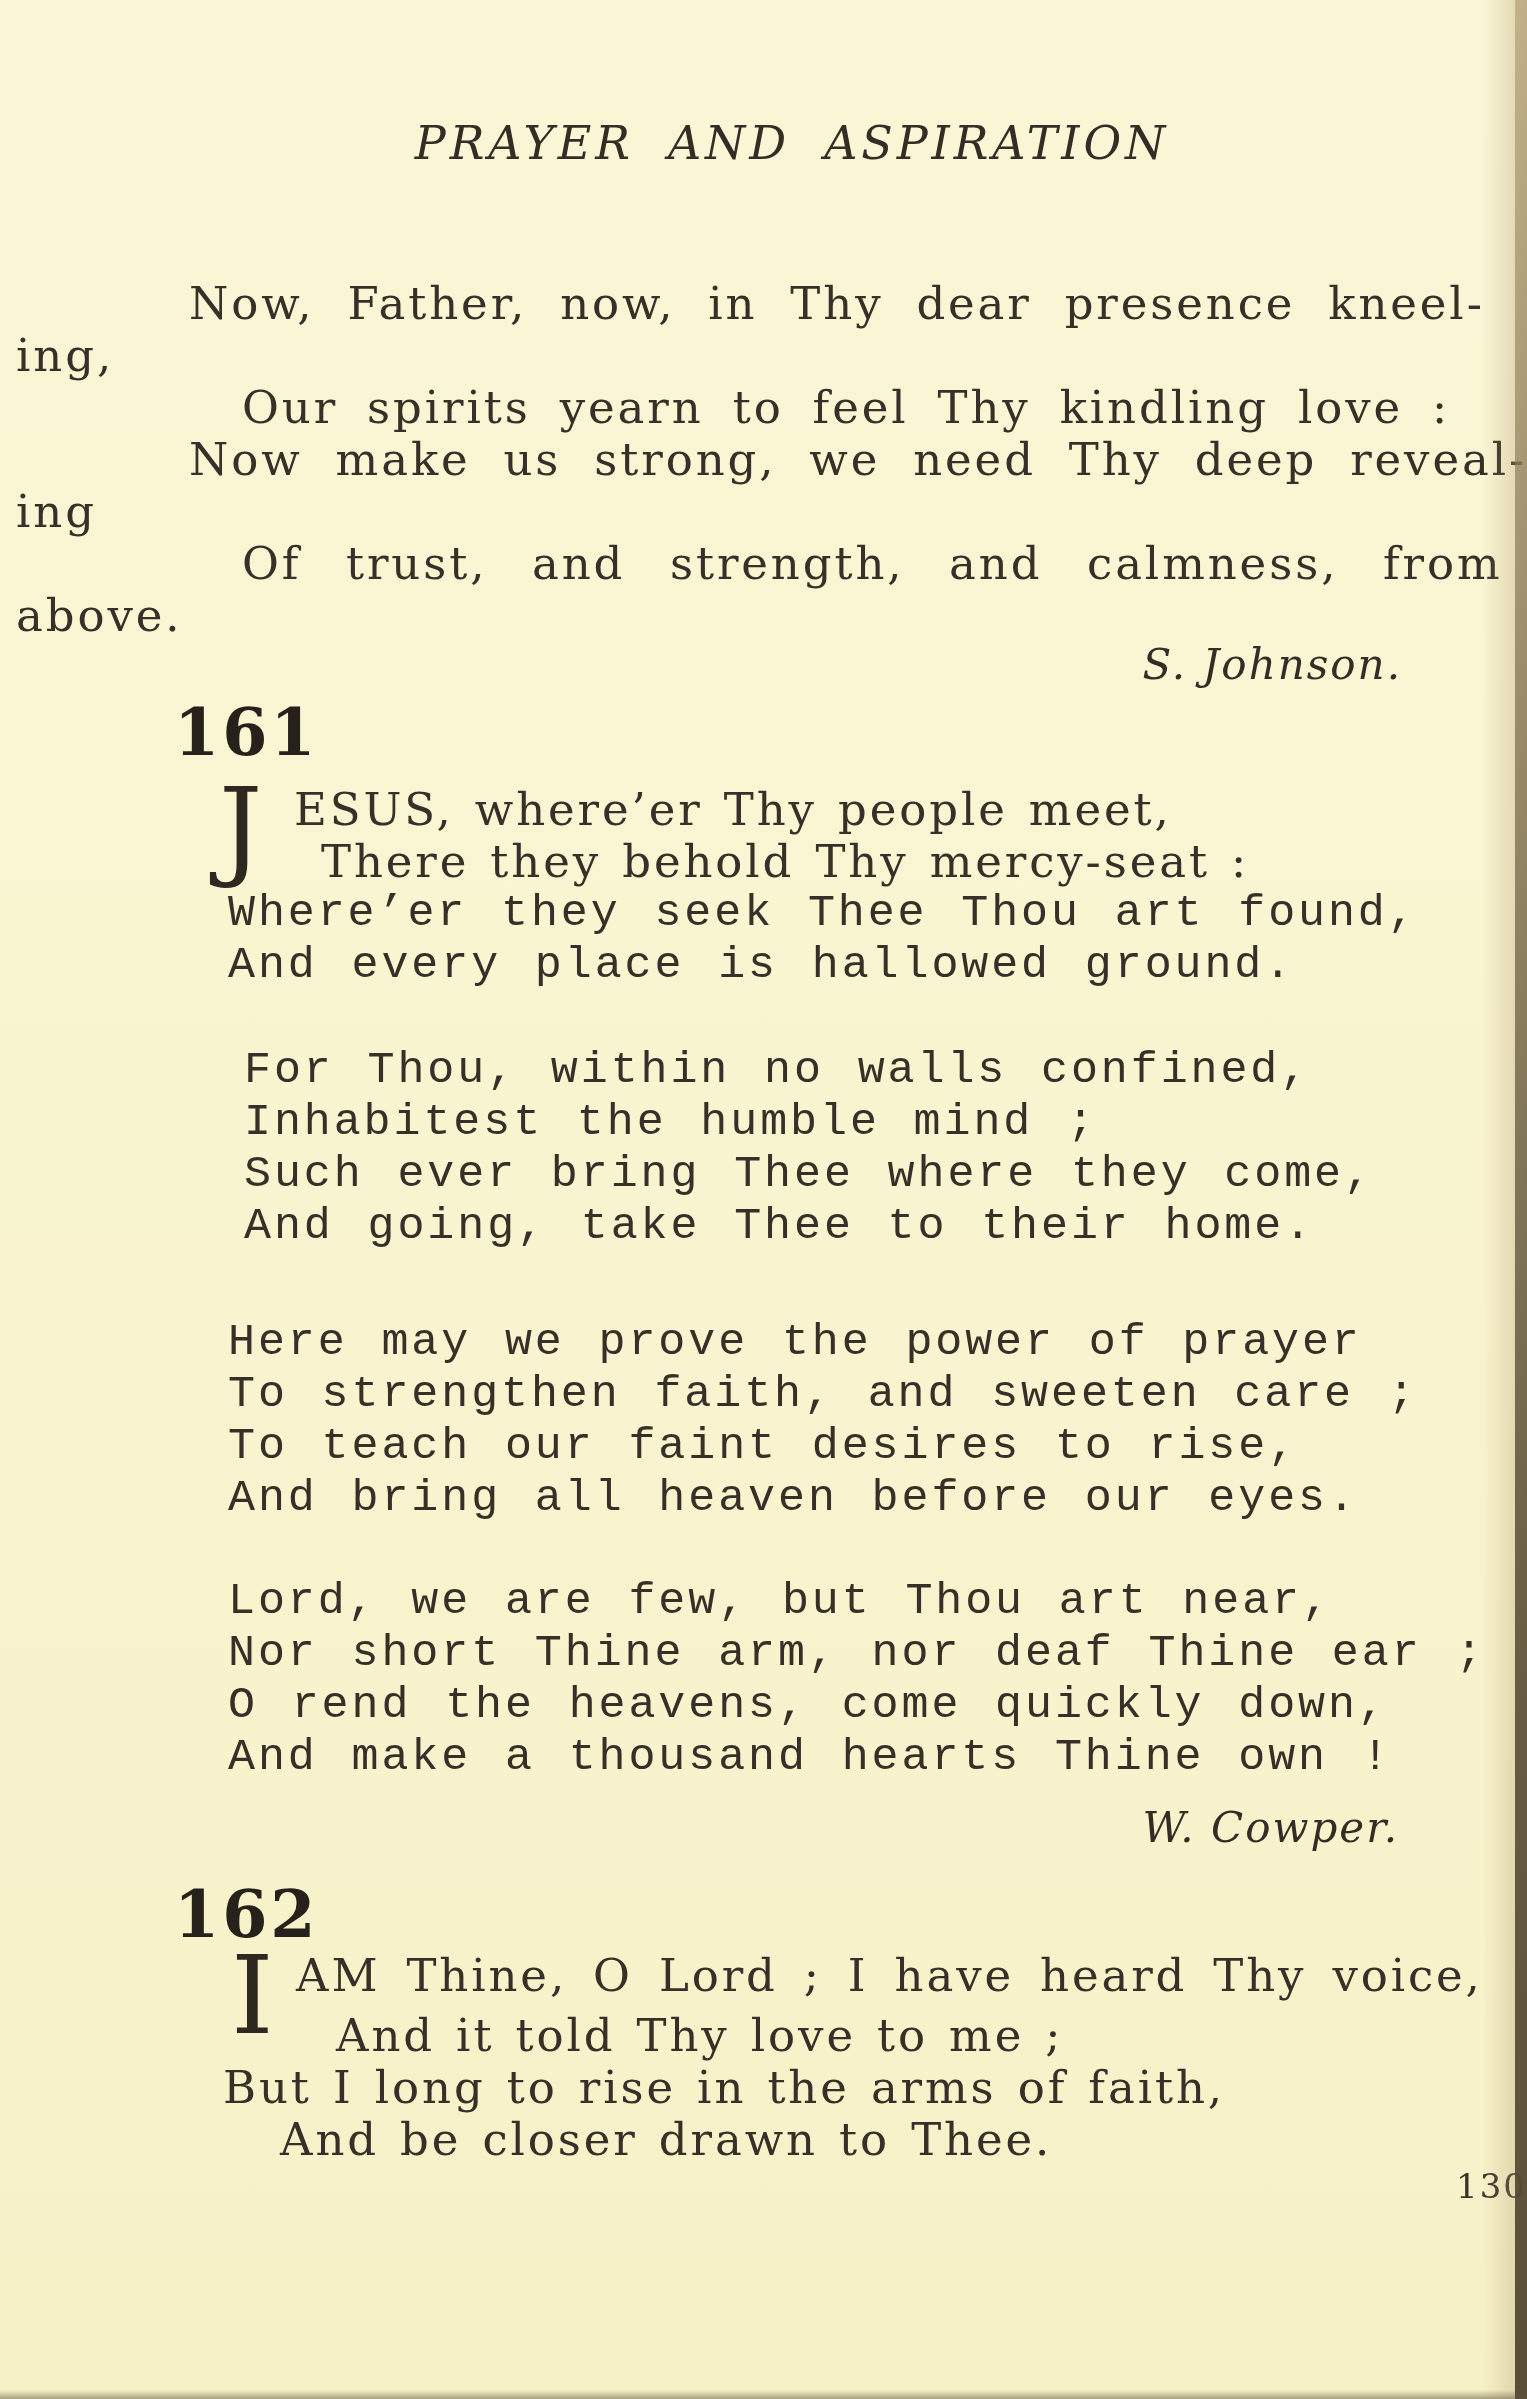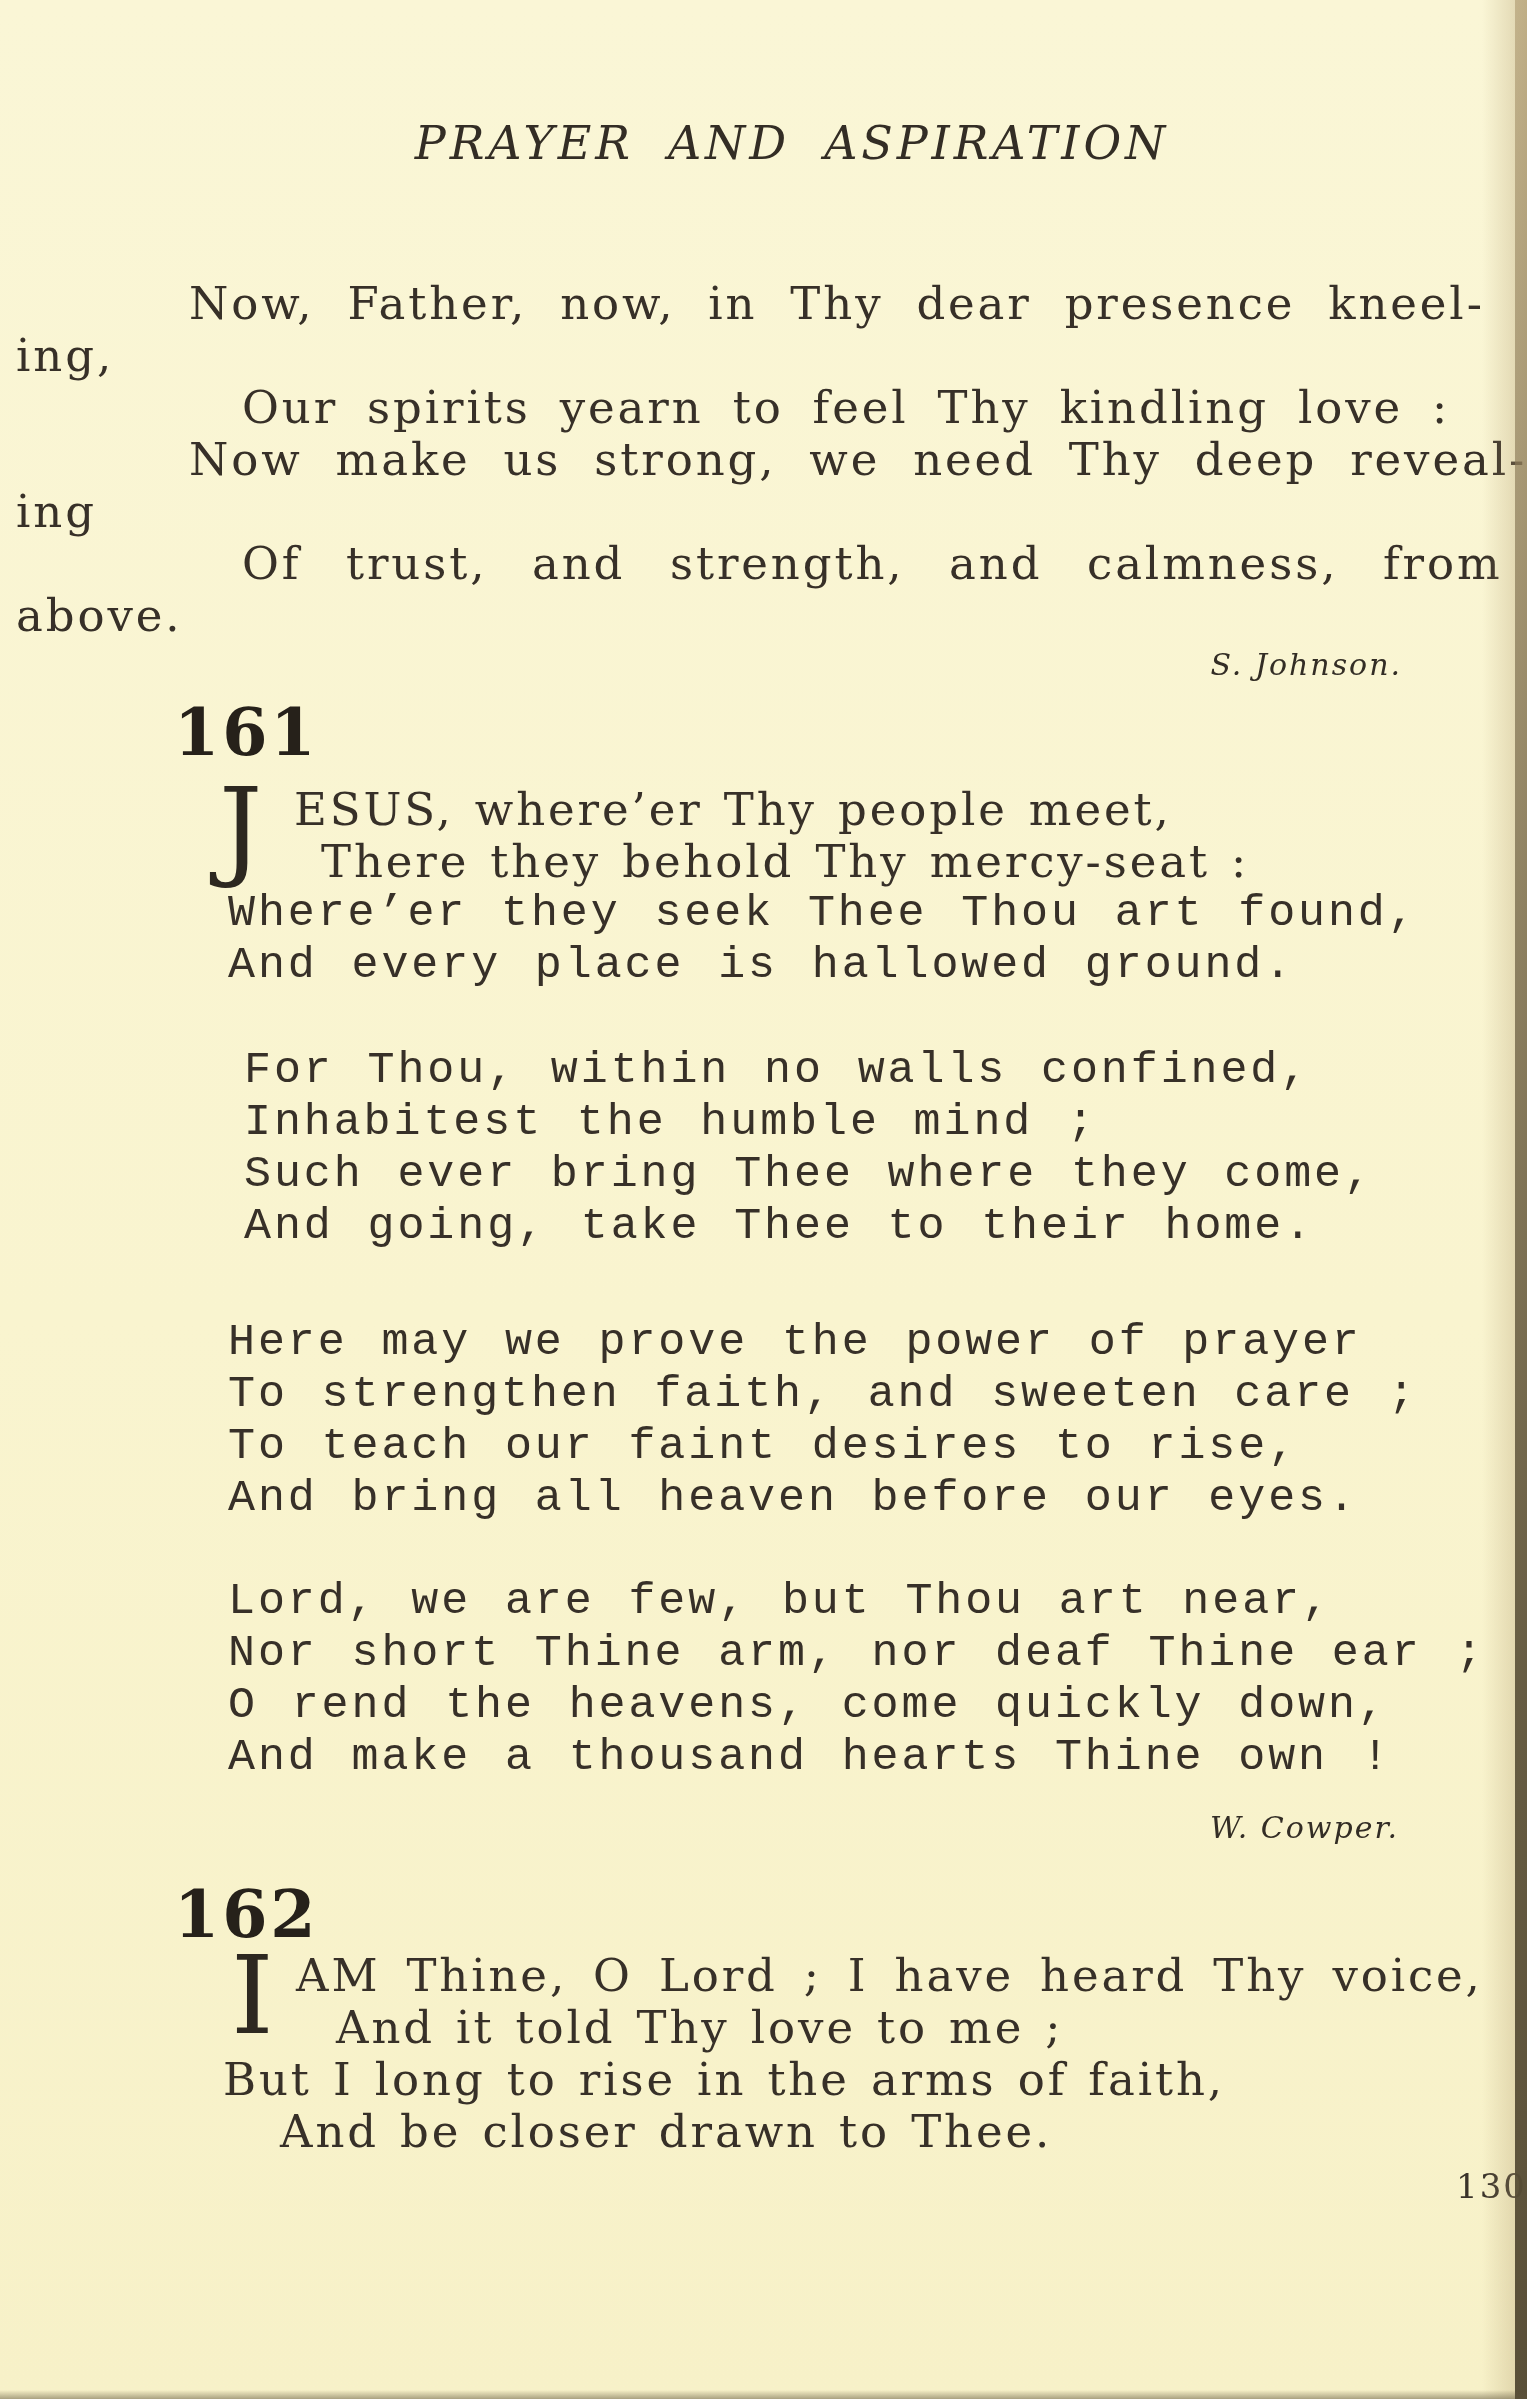--- a/index.html
+++ b/index.html
@@ -19,36 +19,36 @@
     position:relative;height:52px;line-height:52px;font-size:45px;
     letter-spacing:2.9px;word-spacing:3.9px;white-space:nowrap;
   }
   .ml-a{margin-left:173px;}  
   .ml-b{margin-left:226px;}  
   .ml-c{}  
   .ml-v{margin-left:228px;font-family:Liberation Mono, monospace;}  
   .ml-d1{margin-left:294px;} 
   .ml-d2{margin-left:321px;} 
   .ml-e1{margin-left:296px;} 
-  .ml-e2{margin-left:336px;} 
+  .ml-e2{margin-left:336px;margin-top:8px;} 
   .ml-e3{margin-left:223px;}
   .ml-e4{margin-left:280px;}
   .ws-s{word-spacing:8.8px;}
   .ws-m{word-spacing:11.8px;}
   .ws-l{word-spacing:15.7px;}
   .ws-xl{word-spacing:27.4px;}
   .dropcap{
     position:absolute;line-height:1;font-size:108px;color:#2d2820;
     letter-spacing:0;
   }
   .dropcap-j{left:219px;top:-9.8px;}
   .dropcap-i{left:231px;top:-7.8px;}
   .attr{
     position:absolute;left:0;text-align:right;font-style:italic;
-    font-size:30px;letter-spacing:2px;height:52px;line-height:52px;
+    font-size:42px;letter-spacing:2px;height:52px;line-height:52px;
     white-space:nowrap;color:#332d25;
   }
   .attr-johnson{top:639px;right:125px;}
   .attr-cowper{top:1802px;right:128px;}
   .hymn-num{
     position:absolute;left:174px;font-weight:bold;font-size:65px;
     line-height:1;letter-spacing:2.9px;color:#26211a;
   }
   .num-161{top:700px;}
   .num-162{top:1882px;}

